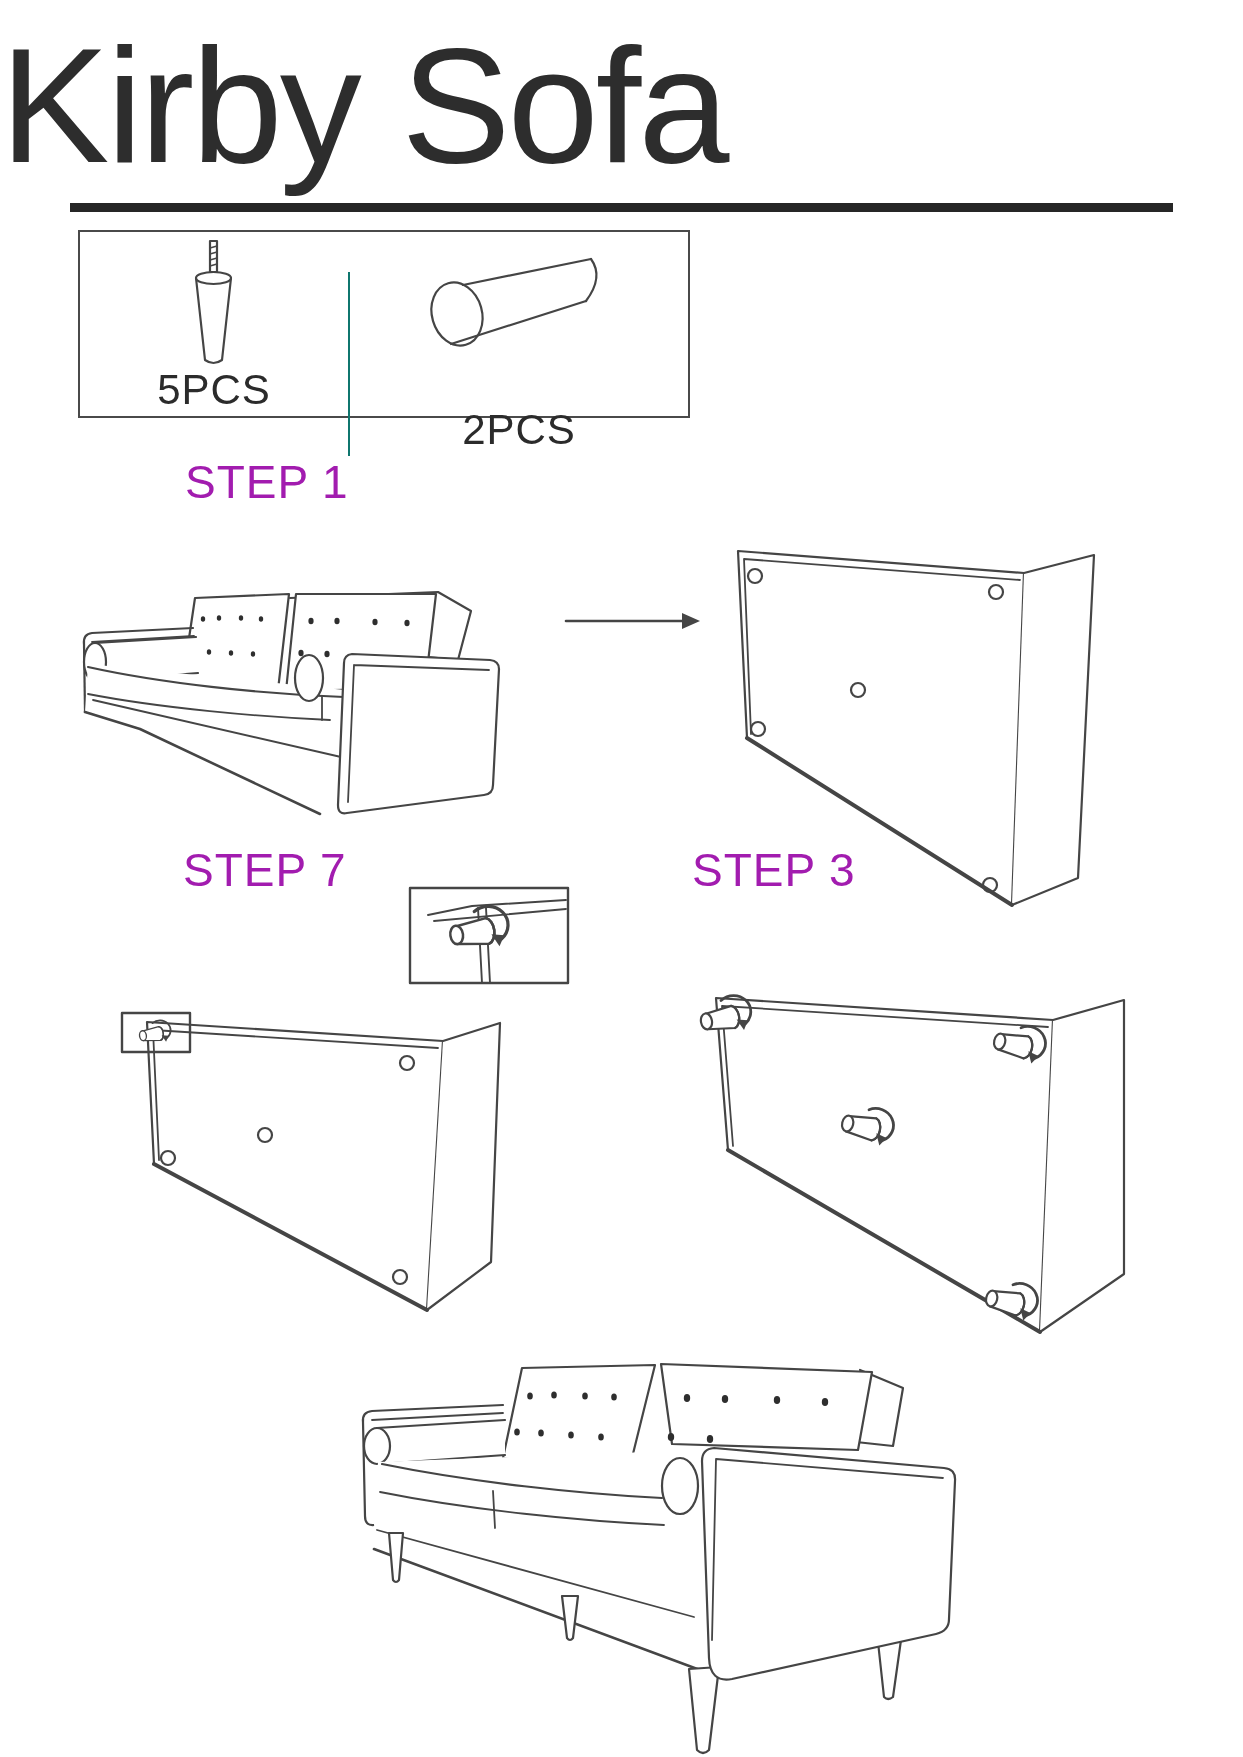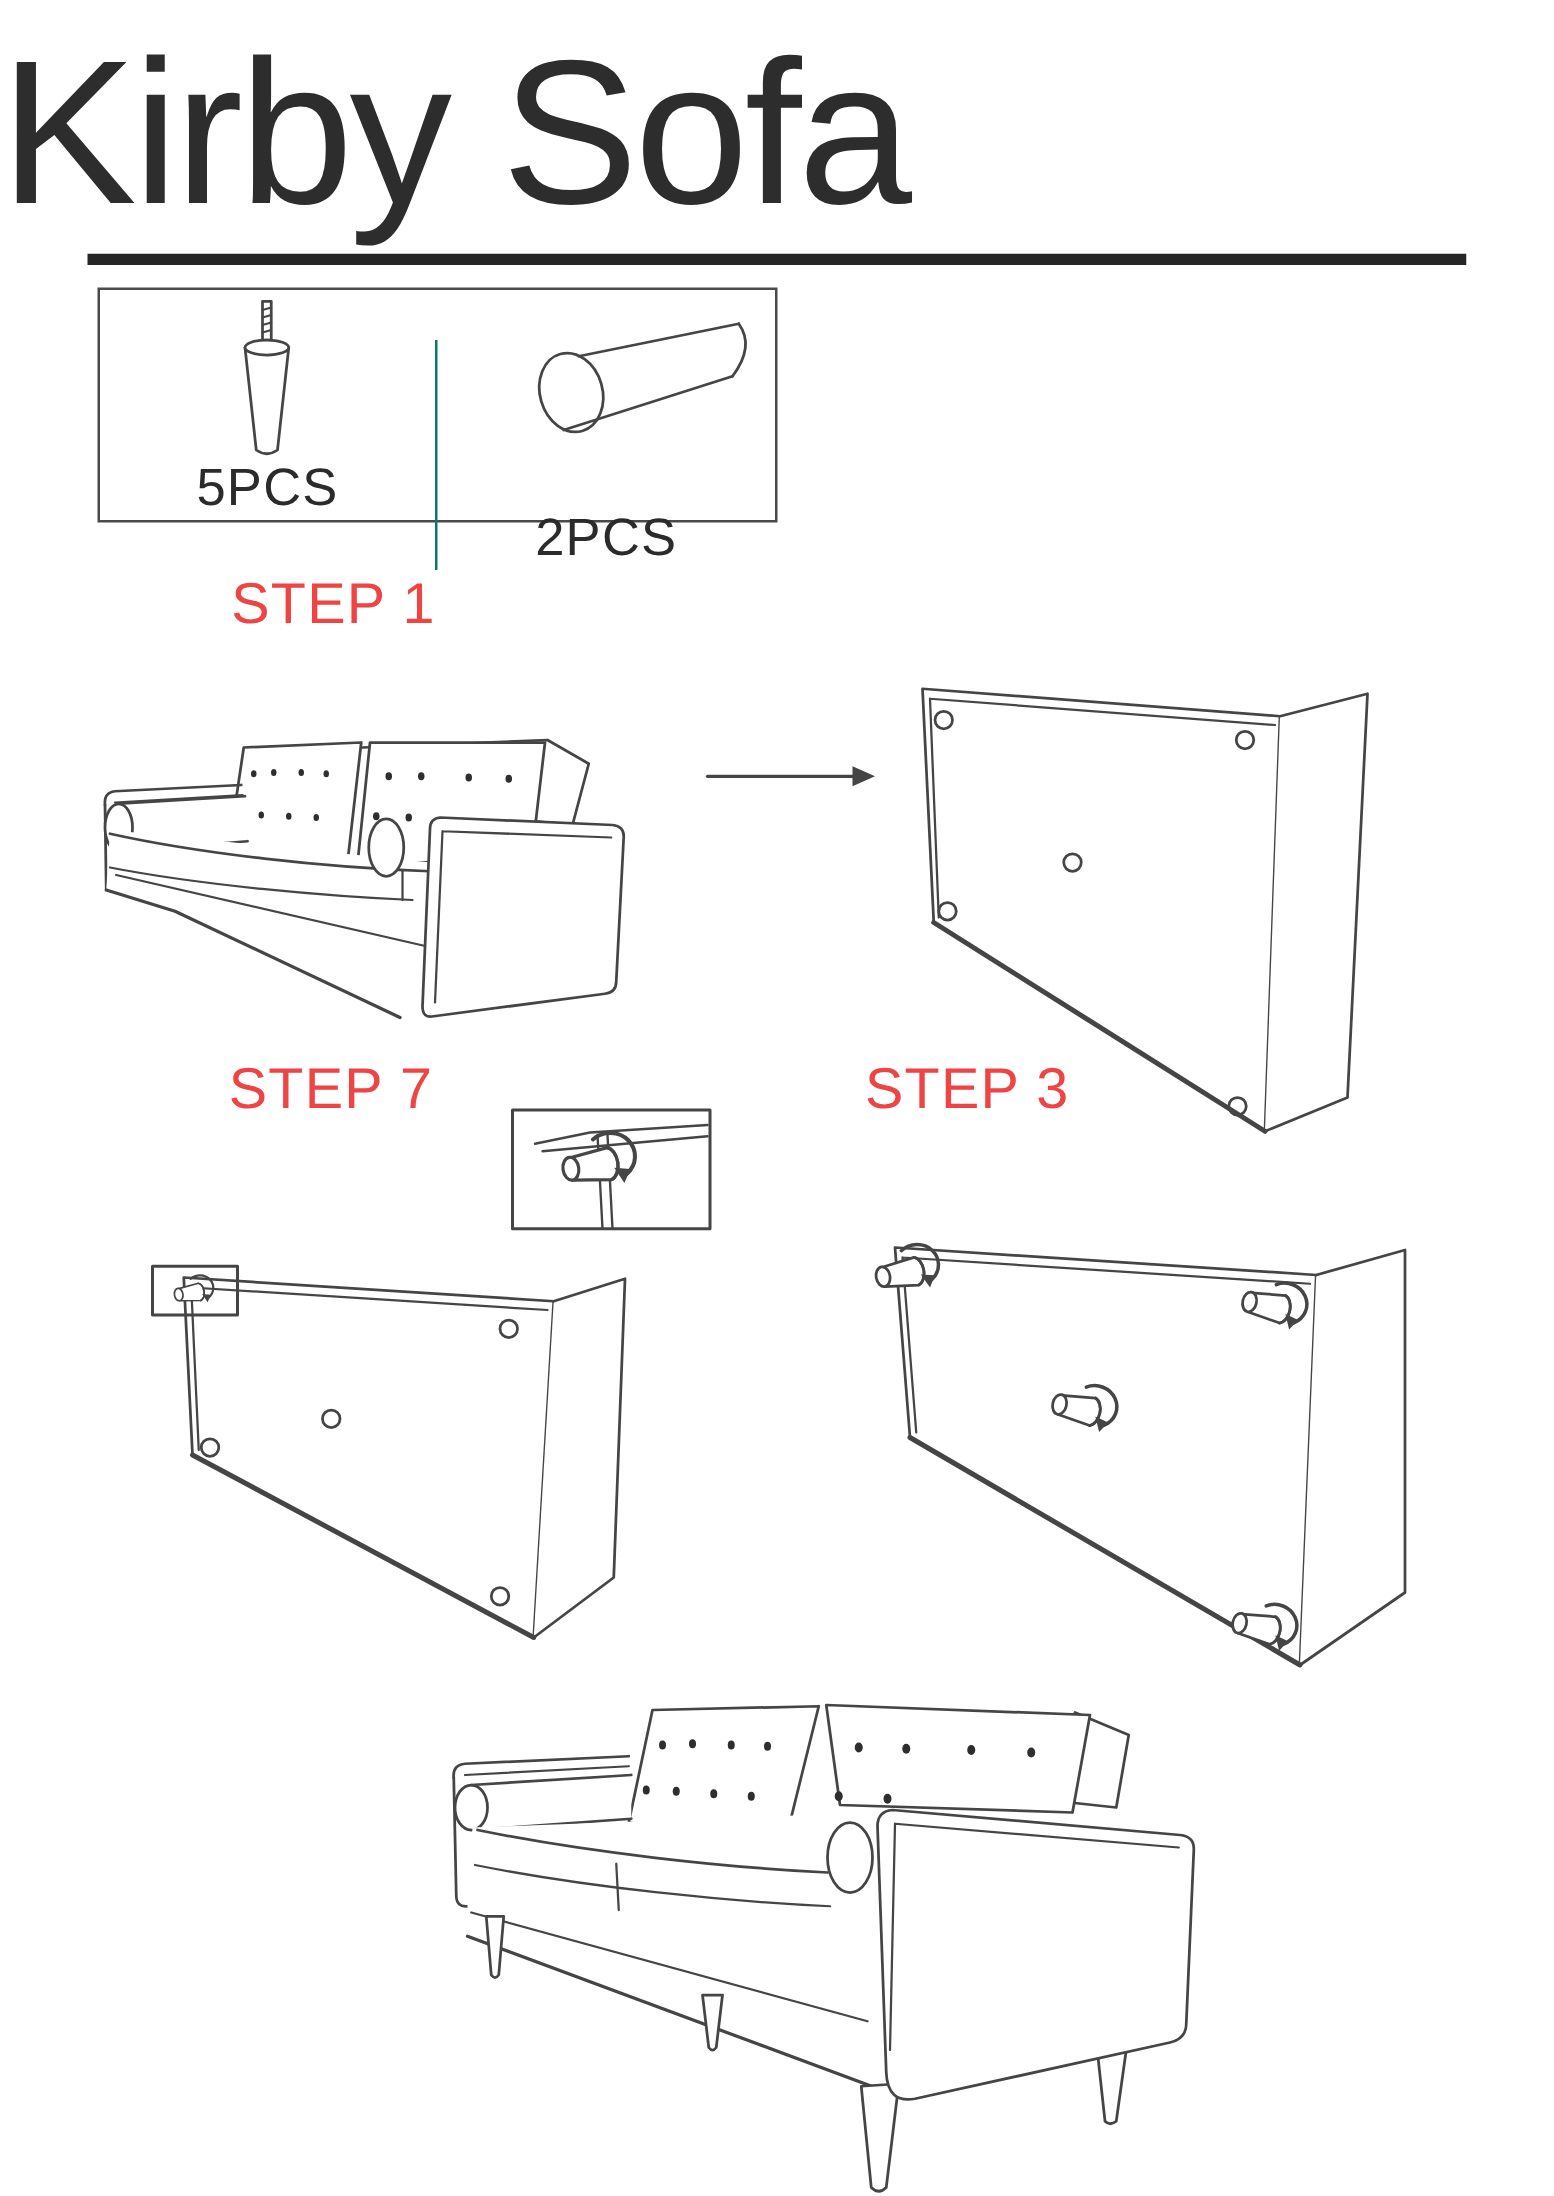--- a/index.html
+++ b/index.html
@@ -26,21 +26,21 @@
   .title-rule{
     position:absolute;
     left:70px;top:203px;
     width:1103px;height:9px;
     background:#262626;
     z-index:2;
   }
   .parts-box{
     position:absolute;
     left:78px;top:230px;
-    width:544px;height:188px;
+    width:612px;height:188px;
     border:2px solid #4a4a4a;
     box-sizing:border-box;
     display:flex;
     z-index:1;
   }
   .parts-cell{
     position:relative;
     flex:0 0 268px;
     height:100%;
   }
@@ -53,21 +53,21 @@
     position:absolute;
     left:0;bottom:2px;width:100%;
     text-align:center;
     font-size:42px;
     color:#2b2b2b;
     letter-spacing:1px;
   }
   .step-label{
     position:absolute;
     font-size:46px;
-    color:#ef4444;
+    color:#a21caf;
     letter-spacing:1px;
     z-index:3;
     white-space:nowrap;
   }
   .step-1{left:185px;top:455px;}
   .step-2{left:183px;top:843px;}
   .step-3{left:692px;top:843px;}
   svg.diagram{
     position:absolute;left:0;top:0;
     z-index:2;

